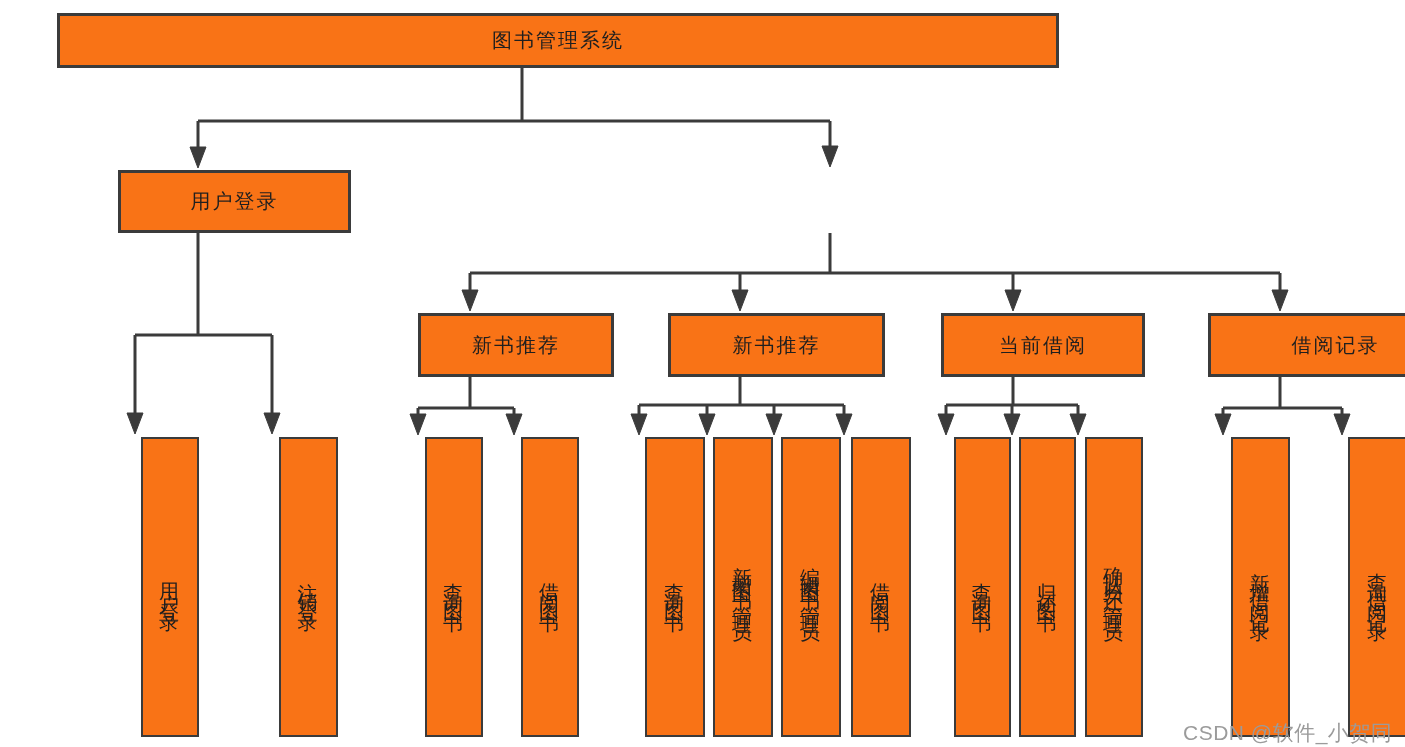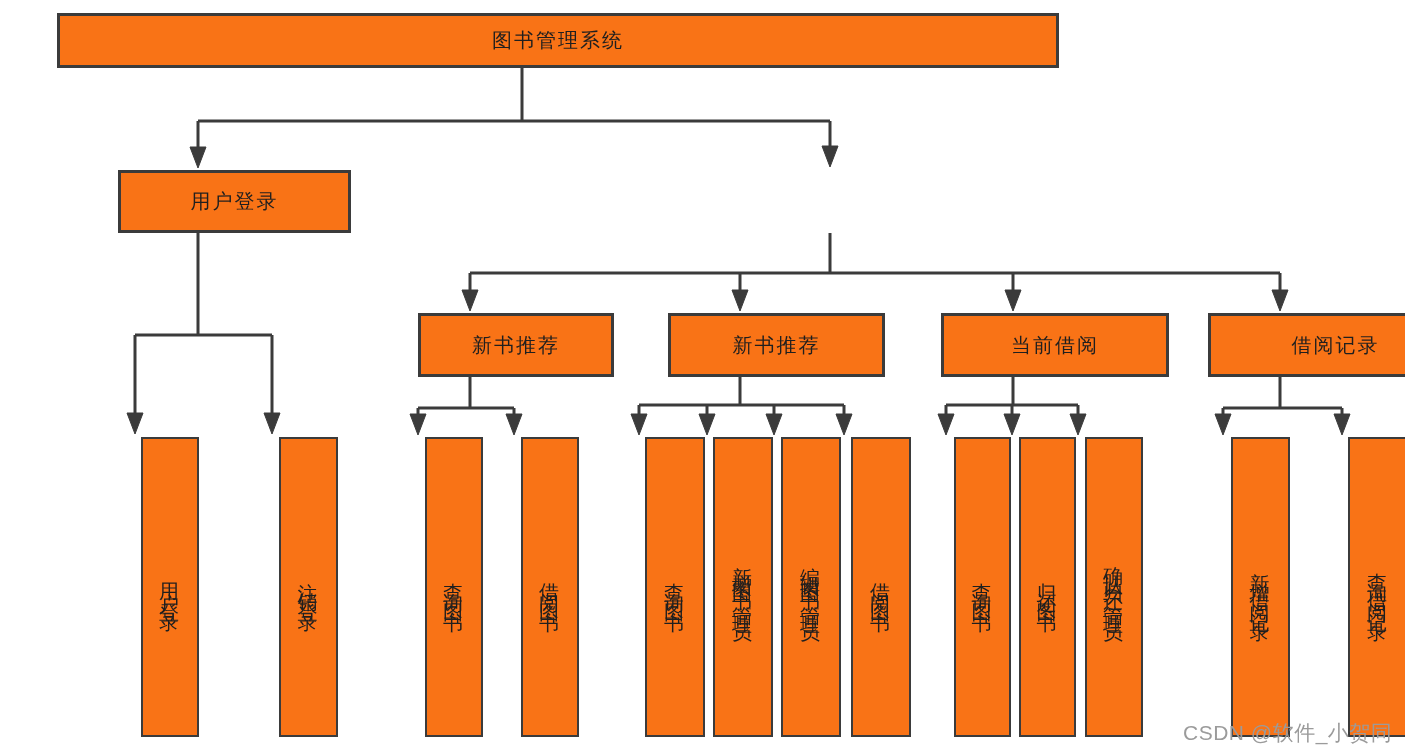--- a/index.html
+++ b/index.html
@@ -81,21 +81,21 @@
         <polygon points="1334,414 1350,414 1342,435" stroke-width="1"></polygon>
       </g>
   </svg>
 
   <div class="box title-box">图书管理系统</div>
 
   <div class="box l2" style="left:82px;top:170px;width:233px;">用户登录</div>
 
   <div class="box l3" style="left:382px;width:196px;">新书推荐</div>
   <div class="box l3" style="left:632px;width:217px;">新书推荐</div>
-  <div class="box l3" style="left:905px;width:228px;">当前借阅</div>
+  <div class="box l3" style="left:905px;width:204px;">当前借阅</div>
   <div class="box l3" style="left:1172px;width:215px;padding-left:40px;">借阅记录</div>
 
   <div class="box leaf" style="left:105px;width:58px;">用户登录</div>
   <div class="box leaf" style="left:243px;width:59px;">注销登录</div>
 
   <div class="box leaf" style="left:389px;width:58px;">查询图书</div>
   <div class="box leaf" style="left:485px;width:58px;">借阅图书</div>
 
   <div class="box leaf" style="left:609px;width:60px;">查询图书</div>
   <div class="box leaf long" style="left:677px;width:60px;">新增图书（管理员）</div>

